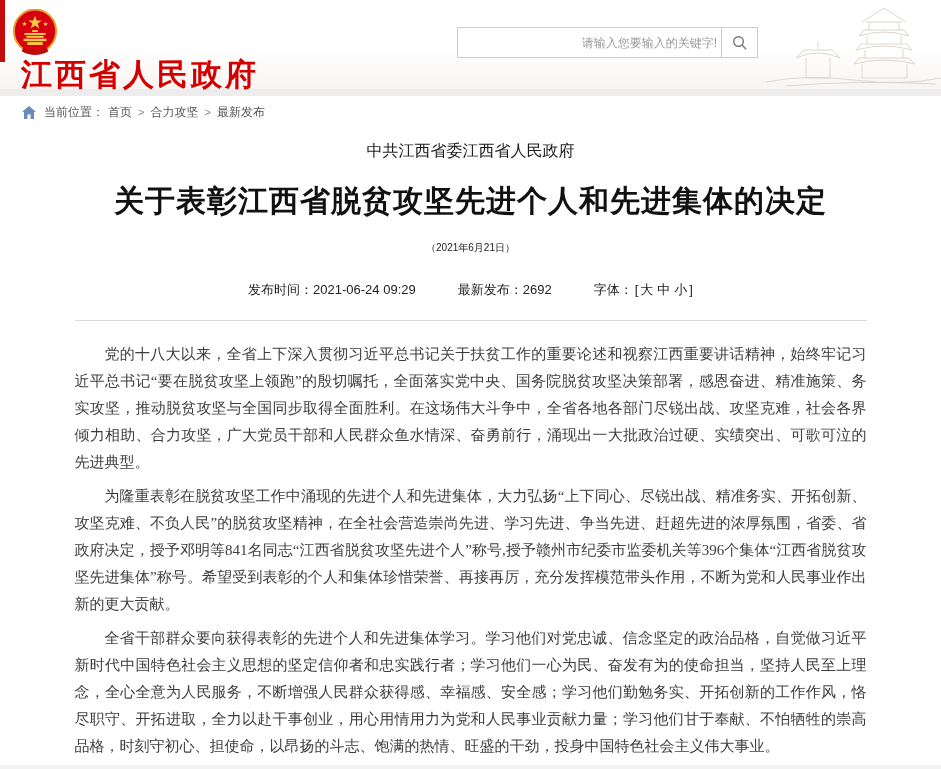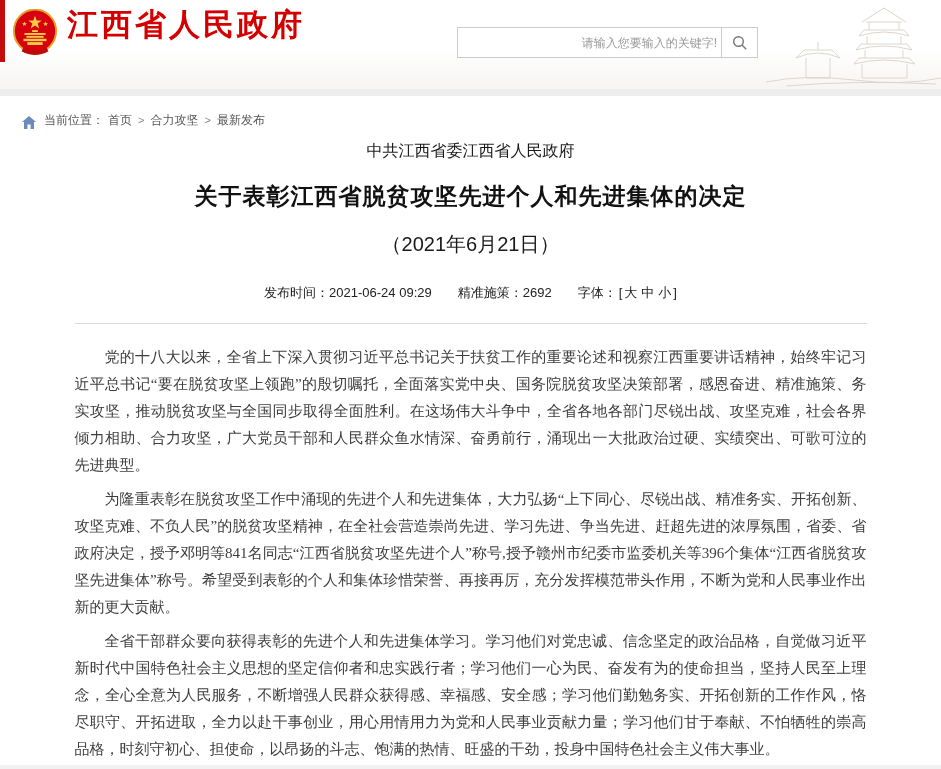--- a/index.html
+++ b/index.html
@@ -26,20 +26,21 @@
     left: 0; top: 0;
     width: 5px; height: 62px;
     background: #c30d0d;
   }
   .brand {
     position: absolute;
     left: 12px; top: 7px;
     display: flex;
     align-items: flex-start;
     cursor: pointer;
+    flex-direction: column;
   }
   .emblem { width: 46px; height: 48px; display: block; margin-top: 2px; }
   .brand-text { margin-left: 9px; }
   .site-name {
     font-size: 31px;
     font-weight: bold;
     color: #d40000;
     letter-spacing: 3px;
     line-height: 36px;
     font-family: "Liberation Sans", sans-serif;
@@ -100,21 +101,21 @@
     width: 175px; height: 89px;
     pointer-events: none;
   }
 
   
   .gray-band { width: 100%; height: 7px; background: #ededed; }
 
   
   .breadcrumb-row {
     display: flex;
-    align-items: flex-end;
+    align-items: center;
     height: 33px;
     padding-left: 22px;
     font-size: 12px;
     color: #555;
     background: #fff;
   }
   .home-ic { width: 14px; height: 13px; margin-right: 8px; display: inline-block; }
   .crumb-label { color: #555; margin-right: 4px; }
   .crumb { color: #555; text-decoration: none; cursor: pointer; }
   .crumb + .crumb::before {
@@ -132,35 +133,35 @@
   }
   .organ {
     text-align: center;
     margin-top: 12px;
     font-size: 16px;
     color: #1a1a1a;
   }
   .doc-title {
     text-align: center;
     margin-top: 19px;
-    font-size: 23px;
+    font-size: 30px;
     font-weight: bold;
     color: #111;
     letter-spacing: 1px;
   }
   .doc-date {
     text-align: center;
     margin-top: 19px;
-    font-size: 20px;
+    font-size: 10px;
     color: #1a1a1a;
   }
   .meta {
     display: flex;
     justify-content: center;
-    gap: 26px;
+    gap: 42px;
     margin-top: 26px;
     font-size: 13px;
     color: #222;
   }
   .meta-item { white-space: nowrap; }
   .font-opts::before { content: "["; margin-left: 2px; }
   .font-opts::after  { content: "]"; }
   .font-size-link {
     color: #222;
     text-decoration: none;
@@ -255,21 +256,21 @@
     <a class="crumb">最新发布</a>
   </div>
 
   <main class="article">
     <div class="organ">中共江西省委江西省人民政府</div>
     <h1 class="doc-title">关于表彰江西省脱贫攻坚先进个人和先进集体的决定</h1>
     <div class="doc-date">（2021年6月21日）</div>
 
     <div class="meta">
       <span class="meta-item"><span>发布时间：</span><span>2021-06-24 09:29</span></span>
-      <span class="meta-item"><span>精准施策：</span><span>2692</span></span>
+      <span class="meta-item"><span>最新发布：</span><span>2692</span></span>
       <span class="meta-item"><span>字体：</span><span class="font-opts"><a class="font-size-link">大</a><a class="font-size-link">中</a><a class="font-size-link">小</a></span></span>
     </div>
 
     <hr class="divider">
 
     <div class="article-body">
       <p class="para">党的十八大以来，全省上下深入贯彻习近平总书记关于扶贫工作的重要论述和视察江西重要讲话精神，始终牢记习近平总书记“要在脱贫攻坚上领跑”的殷切嘱托，全面落实党中央、国务院脱贫攻坚决策部署，感恩奋进、精准施策、务实攻坚，推动脱贫攻坚与全国同步取得全面胜利。在这场伟大斗争中，全省各地各部门尽锐出战、攻坚克难，社会各界倾力相助、合力攻坚，广大党员干部和人民群众鱼水情深、奋勇前行，涌现出一大批政治过硬、实绩突出、可歌可泣的先进典型。</p>
       <p class="para">为隆重表彰在脱贫攻坚工作中涌现的先进个人和先进集体，大力弘扬“上下同心、尽锐出战、精准务实、开拓创新、攻坚克难、不负人民”的脱贫攻坚精神，在全社会营造崇尚先进、学习先进、争当先进、赶超先进的浓厚氛围，省委、省政府决定，授予邓明等841名同志“江西省脱贫攻坚先进个人”称号,授予赣州市纪委市监委机关等396个集体“江西省脱贫攻坚先进集体”称号。希望受到表彰的个人和集体珍惜荣誉、再接再厉，充分发挥模范带头作用，不断为党和人民事业作出新的更大贡献。</p>
       <p class="para">全省干部群众要向获得表彰的先进个人和先进集体学习。学习他们对党忠诚、信念坚定的政治品格，自觉做习近平新时代中国特色社会主义思想的坚定信仰者和忠实践行者；学习他们一心为民、奋发有为的使命担当，坚持人民至上理念，全心全意为人民服务，不断增强人民群众获得感、幸福感、安全感；学习他们勤勉务实、开拓创新的工作作风，恪尽职守、开拓进取，全力以赴干事创业，用心用情用力为党和人民事业贡献力量；学习他们甘于奉献、不怕牺牲的崇高品格，时刻守初心、担使命，以昂扬的斗志、饱满的热情、旺盛的干劲，投身中国特色社会主义伟大事业。</p>
 

